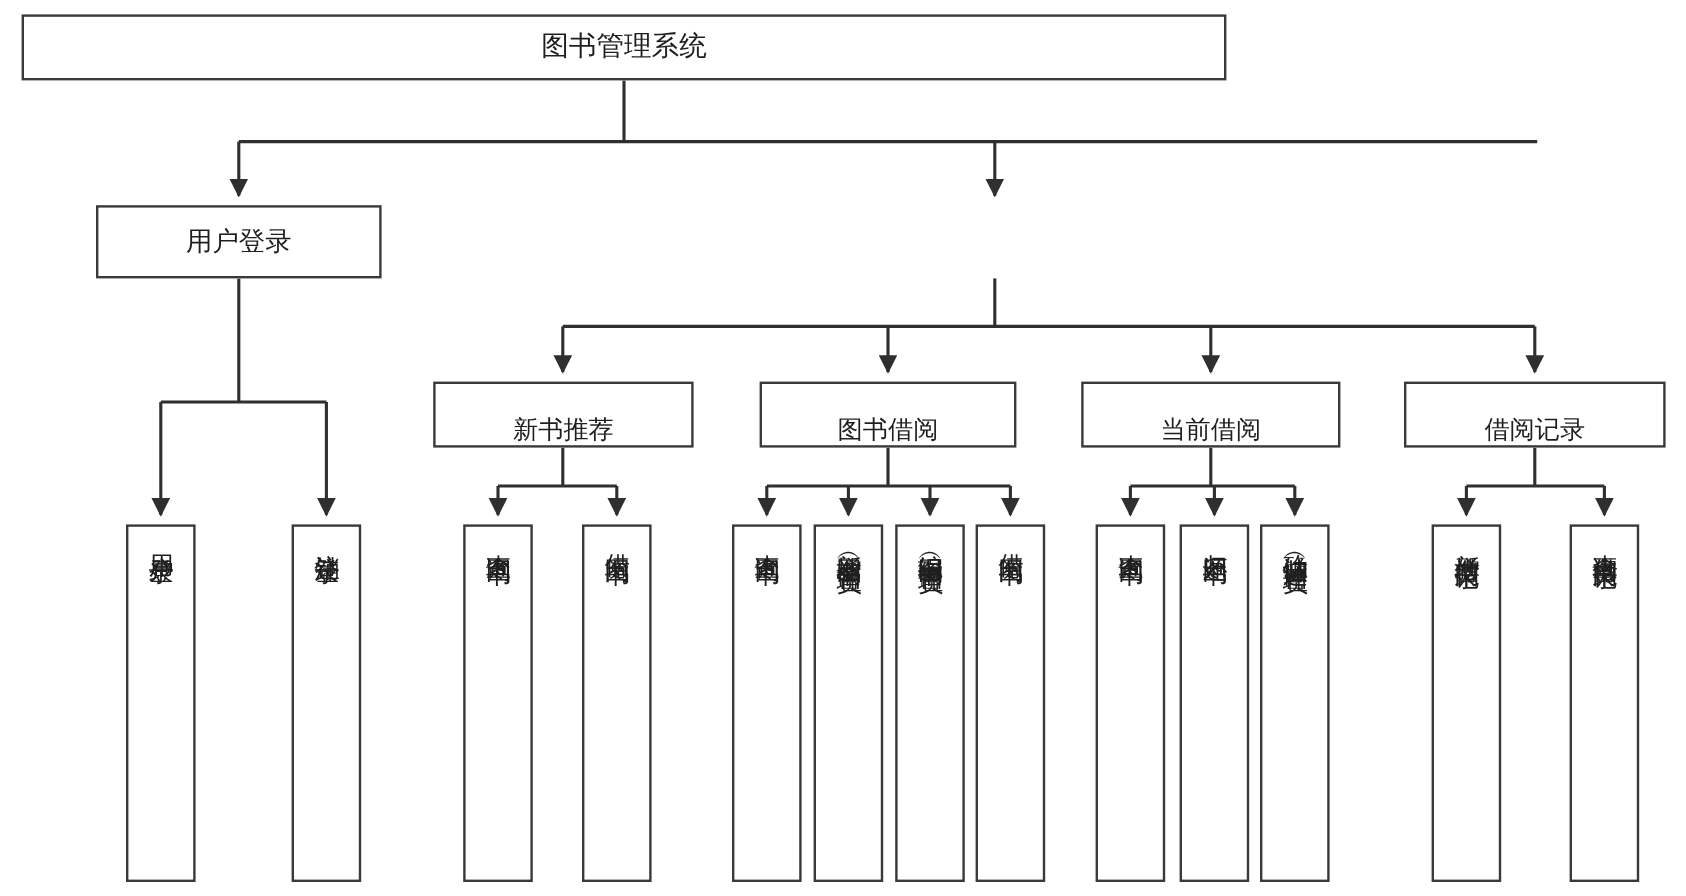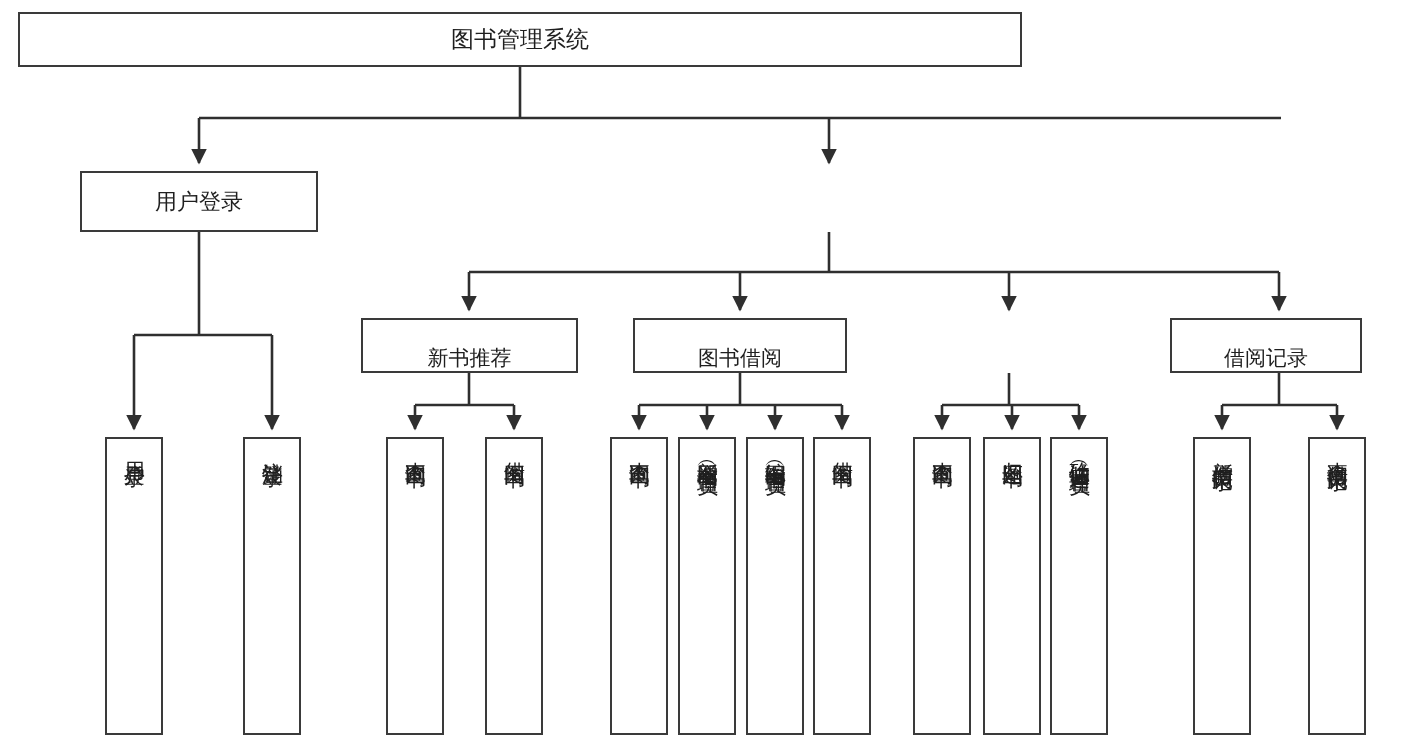--- a/index.html
+++ b/index.html
@@ -122,22 +122,25 @@
 
 
   <div class="node level3" style="left:361px;top:318px;width:217px;height:55px;">
     <span class="label">新书推荐</span>
   </div>
 
   <div class="node level3" style="left:633px;top:318px;width:214px;height:55px;">
     <span class="label">图书借阅</span>
   </div>
 
+  <div class="node level3" style="left:901px;top:318px;width:216px;height:55px;">
+    <span class="label">当前借阅</span>
+  </div>
 
-  <div class="node level3" style="left:1170px;top:318px;width:192px;height:55px;">
+  <div class="node level3" style="left:1170px;top:318px;width:218px;height:55px;">
     <span class="label">借阅记录</span>
   </div>
 
   <div class="node leaf" style="left:105px;top:437px;width:58px;height:298px;">
     <span class="label">用户登录</span>
   </div>
 
   <div class="node leaf" style="left:243px;top:437px;width:58px;height:298px;">
     <span class="label">注销登录</span>
   </div>

